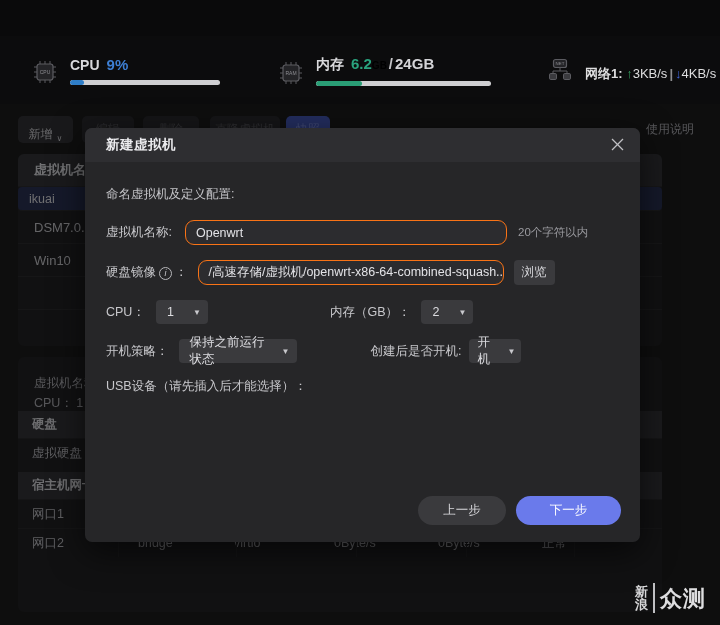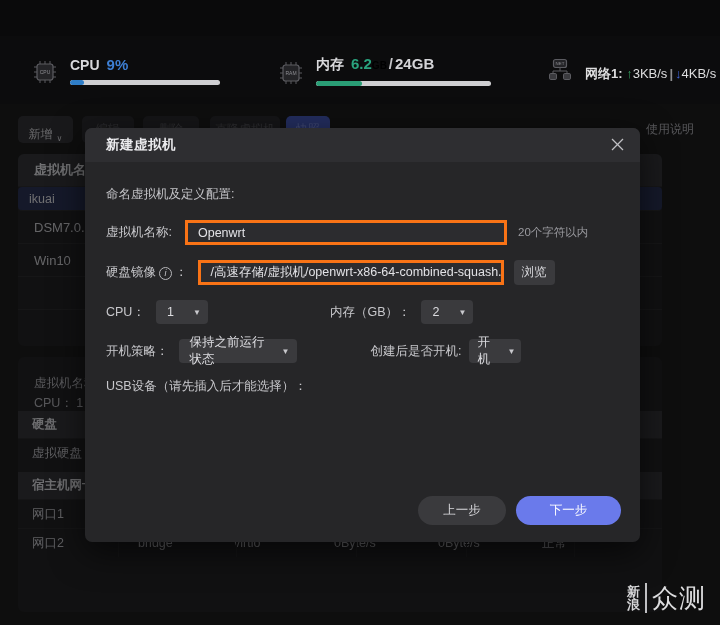--- a/index.html
+++ b/index.html
@@ -137,21 +137,21 @@
   .modal-close {
     position: absolute; right: 14px; top: 9px; width: 16px; height: 16px;
     cursor: pointer; color: #b9b9bd;
   }
   .modal-body { padding: 24px 21px 0 21px; position: relative; height: 380px; }
   .intro { color: #c3c3c7; font-size: 12.5px; margin-bottom: 17px; }
 
   .frow { display: flex; align-items: center; margin-bottom: 15px; }
   .flabel { color: #c8c8cc; font-size: 12.5px; white-space: nowrap; }
   .finput {
-    background: #2c2c2f; border: 3px solid #f97316; border-radius: 0;
+    background: #2c2c2f; border: 1px solid #f97316; border-radius: 9px;
     color: #e2e2e6; font-size: 12.5px; height: 25px;
     display: flex; align-items: center; padding: 0 10px;
     font-family: "Liberation Sans", sans-serif;
   }
   .finput.name { width: 322px; margin-left: 13px; }
   .finput.disk { width: 306px; margin-left: 10px; overflow: hidden; white-space: nowrap; }
   .finput.port { width: 71px; margin-left: 13px; justify-content: center; }
   .hint { color: #9a9a9f; font-size: 11.5px; margin-left: 11px; white-space: nowrap; }
   .browse {
     margin-left: 10px; background: #3a3a3d; border-radius: 4px;
@@ -185,21 +185,21 @@
   .btn.prev { right: 134px; top: 16px; width: 88px; background: #3a3a3d; color: #d8d8dc; }
   .btn.next { right: 19px; top: 16px; width: 105px; background: #6a7aeb; color: #ffffff; }
 
   
   .wm {
     position: absolute; right: 14px; bottom: 12px;
     display: flex; align-items: center; gap: 5px; opacity: .92;
   }
   .wm-l { color: #e8e8ea; font-size: 13px; font-weight: bold; line-height: 13px; }
   .wm-bar { width: 2px; height: 30px; background: #cfcfd2; }
-  .wm-r { color: #f0f0f2; font-size: 26px; font-weight: normal; letter-spacing: 1px; line-height: 27px; }
+  .wm-r { color: #f0f0f2; font-size: 22px; font-weight: bold; letter-spacing: 1px; line-height: 27px; }
 </style>
 </head>
 <body>
 
 <div id="app">
 
 
   <div class="statsbar">
 
     <div class="stat cpu">

